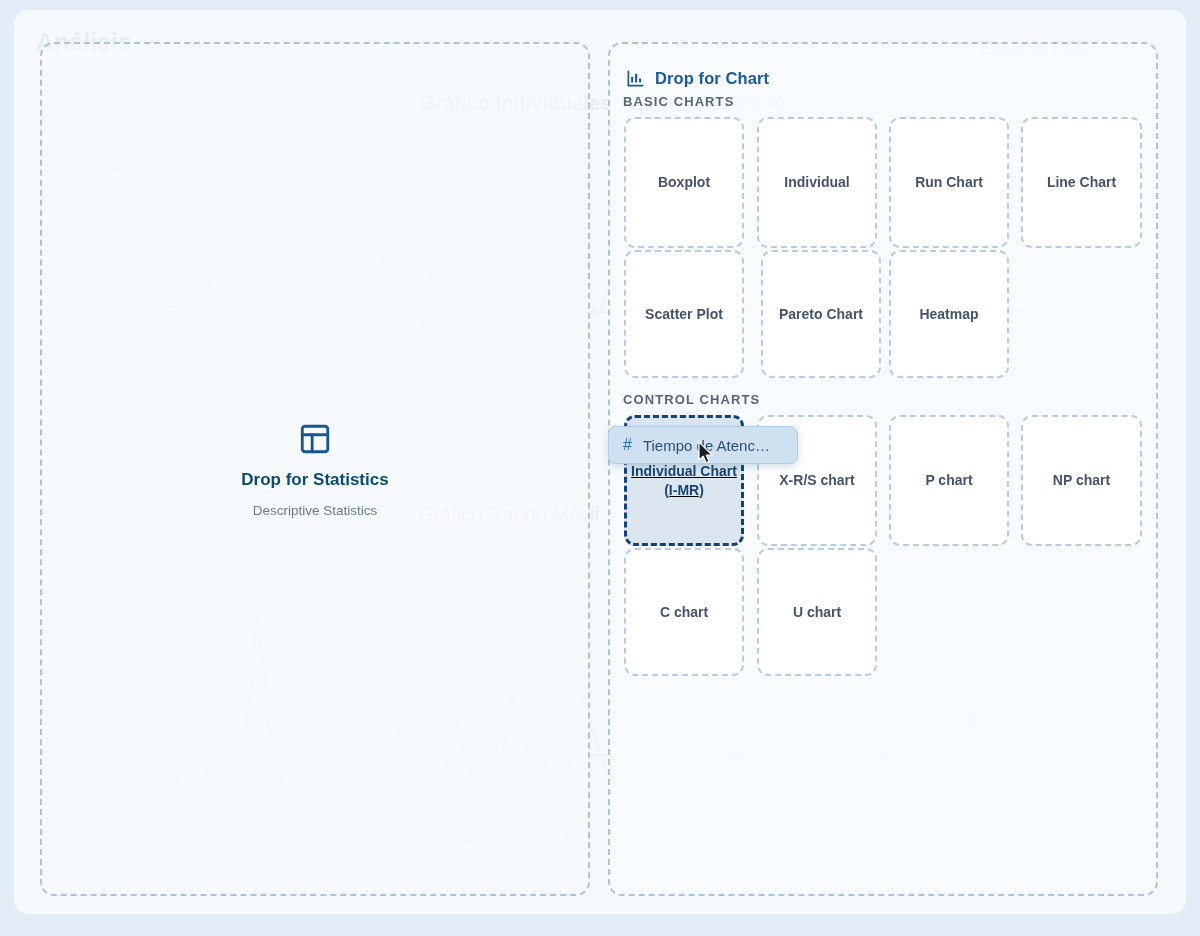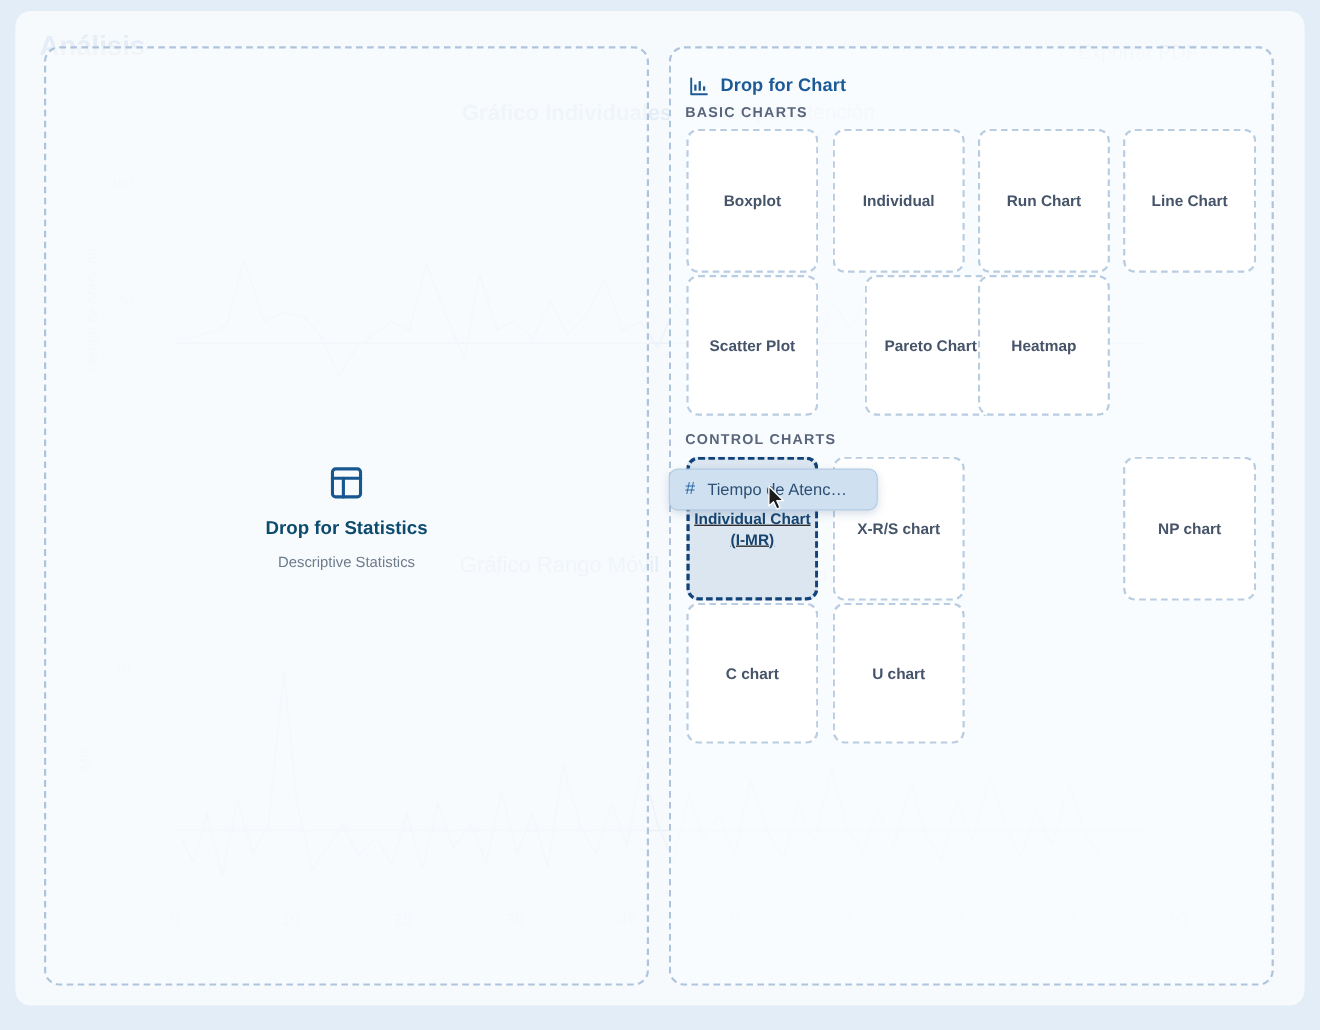--- a/index.html
+++ b/index.html
@@ -254,32 +254,35 @@
   <div class="tile" style="left:889px; top:117px; width:120px; height:131px;">
     <span>Run Chart</span>
   </div>
   <div class="tile" style="left:1021px; top:117px; width:121px; height:131px;">
     <span>Line Chart</span>
   </div>
 
   <div class="tile" style="left:624px; top:250px; width:120px; height:128px;">
     <span>Scatter Plot</span>
   </div>
-  <div class="tile" style="left:786px; top:250px; width:120px; height:128px;">
+  <div class="tile" style="left:761px; top:250px; width:120px; height:128px;">
     <span>Pareto Chart</span>
   </div>
   <div class="tile" style="left:889px; top:250px; width:120px; height:128px;">
     <span>Heatmap</span>
   </div>
 
   <div class="tile active" style="left:624px; top:415px; width:120px; height:131px;text-decoration:underline;">
     <span>Individual Chart (I-MR)</span>
   </div>
   <div class="tile" style="left:757px; top:415px; width:120px; height:131px;">
     <span>X-R/S chart</span>
+  </div>
+  <div class="tile" style="left:889px; top:415px; width:120px; height:131px;">
+    <span>P chart</span>
   </div>
   <div class="tile" style="left:1021px; top:415px; width:121px; height:131px;">
     <span>NP chart</span>
   </div>
 
   <div class="tile" style="left:624px; top:548px; width:120px; height:128px;">
     <span>C chart</span>
   </div>
   <div class="tile" style="left:757px; top:548px; width:120px; height:128px;">
     <span>U chart</span>

